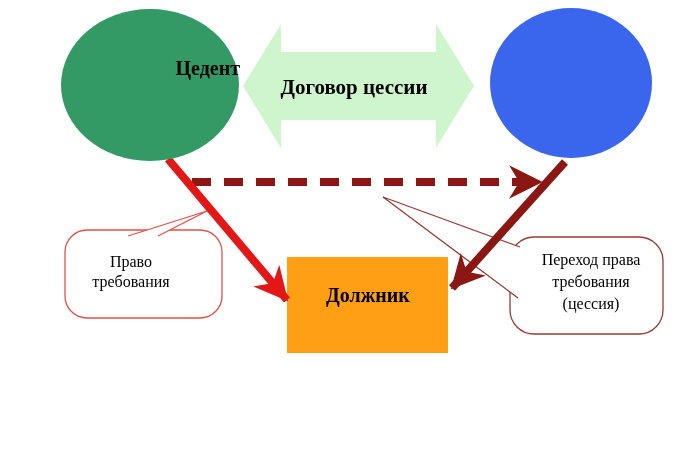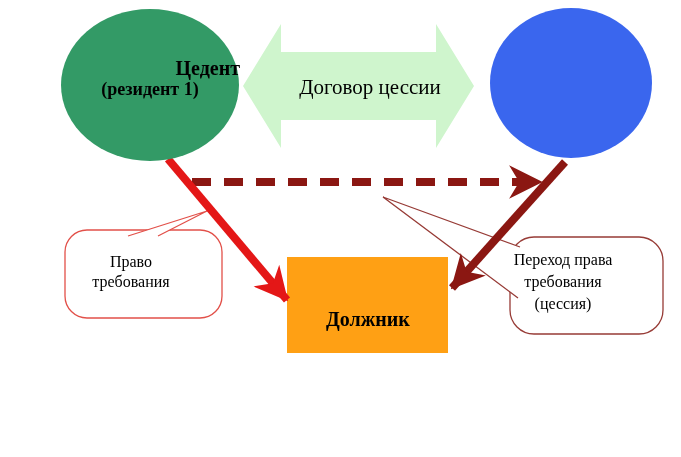--- a/index.html
+++ b/index.html
@@ -17,21 +17,21 @@
     position: absolute;
     text-align: center;
     color: #000000;
     line-height: 1.15;
   }
   .node-title   { font-weight: bold; font-size: 20px; }
   .node-sub     { font-weight: bold; font-size: 18px; }
   .cess-title   { font-weight: bold; font-size: 18px; }
   .cess-sub     { font-weight: bold; font-size: 17px; }
   .contract-lbl { font-size: 21px; }
-  .debtor-title { font-weight: bold; font-size: 20px; margin-top: 24px; }
+  .debtor-title { font-weight: bold; font-size: 20px; }
   .debtor-sub   { font-weight: bold; font-size: 19px; }
   .callout-txt  { font-size: 16px; white-space: pre-line; }
   .callout-left-txt  { line-height: 20px; }
   .callout-right-txt { line-height: 22px; }
 </style>
 </head>
 <body>
 
 <div id="canvas">
 
@@ -60,27 +60,26 @@
     <line x1="168" y1="159" x2="287" y2="300" stroke-width="8" marker-end="url(#mk-red)" stroke="#E41717"></line>
 
     <line x1="565" y1="162" x2="452" y2="288" stroke-width="8" marker-end="url(#mk-dark)" stroke="#8B1712"></line>
 
     <ellipse cx="150" cy="85" rx="89" ry="76" fill="#339A66"></ellipse>
 
     <ellipse cx="571" cy="83" rx="81" ry="75" fill="#3A66EE"></ellipse>
   </svg>
 
   <div class="txt node-title" style="left:60px; top:57px; width:180px;text-align:right;">Цедент</div>
-  <div class="txt node-sub" style="left:60px; top:79px; width:180px;">(резидент 1)</div>
 
 
-  <div class="txt contract-lbl" style="left:270px; top:75px; width:200px;">Договор цессии</div>
+  <div class="txt contract-lbl" style="left:254px; top:75px; width:200px;font-weight:bold;">Договор цессии</div>
 
   <div class="txt debtor-title" style="left:288px; top:284px; width:160px;">Должник</div>
 
   <div class="txt callout-txt callout-left-txt" style="left:66px; top:252px; width:130px;">Право
 требования</div>
 
-  <div class="txt callout-txt callout-right-txt" style="left:488px; top:249px; width:150px;">Переход права
+  <div class="txt callout-txt callout-right-txt" style="left:516px; top:249px; width:150px;">Переход права
 требования
 (цессия)</div>
 
 </div>
 
 </body></html>

